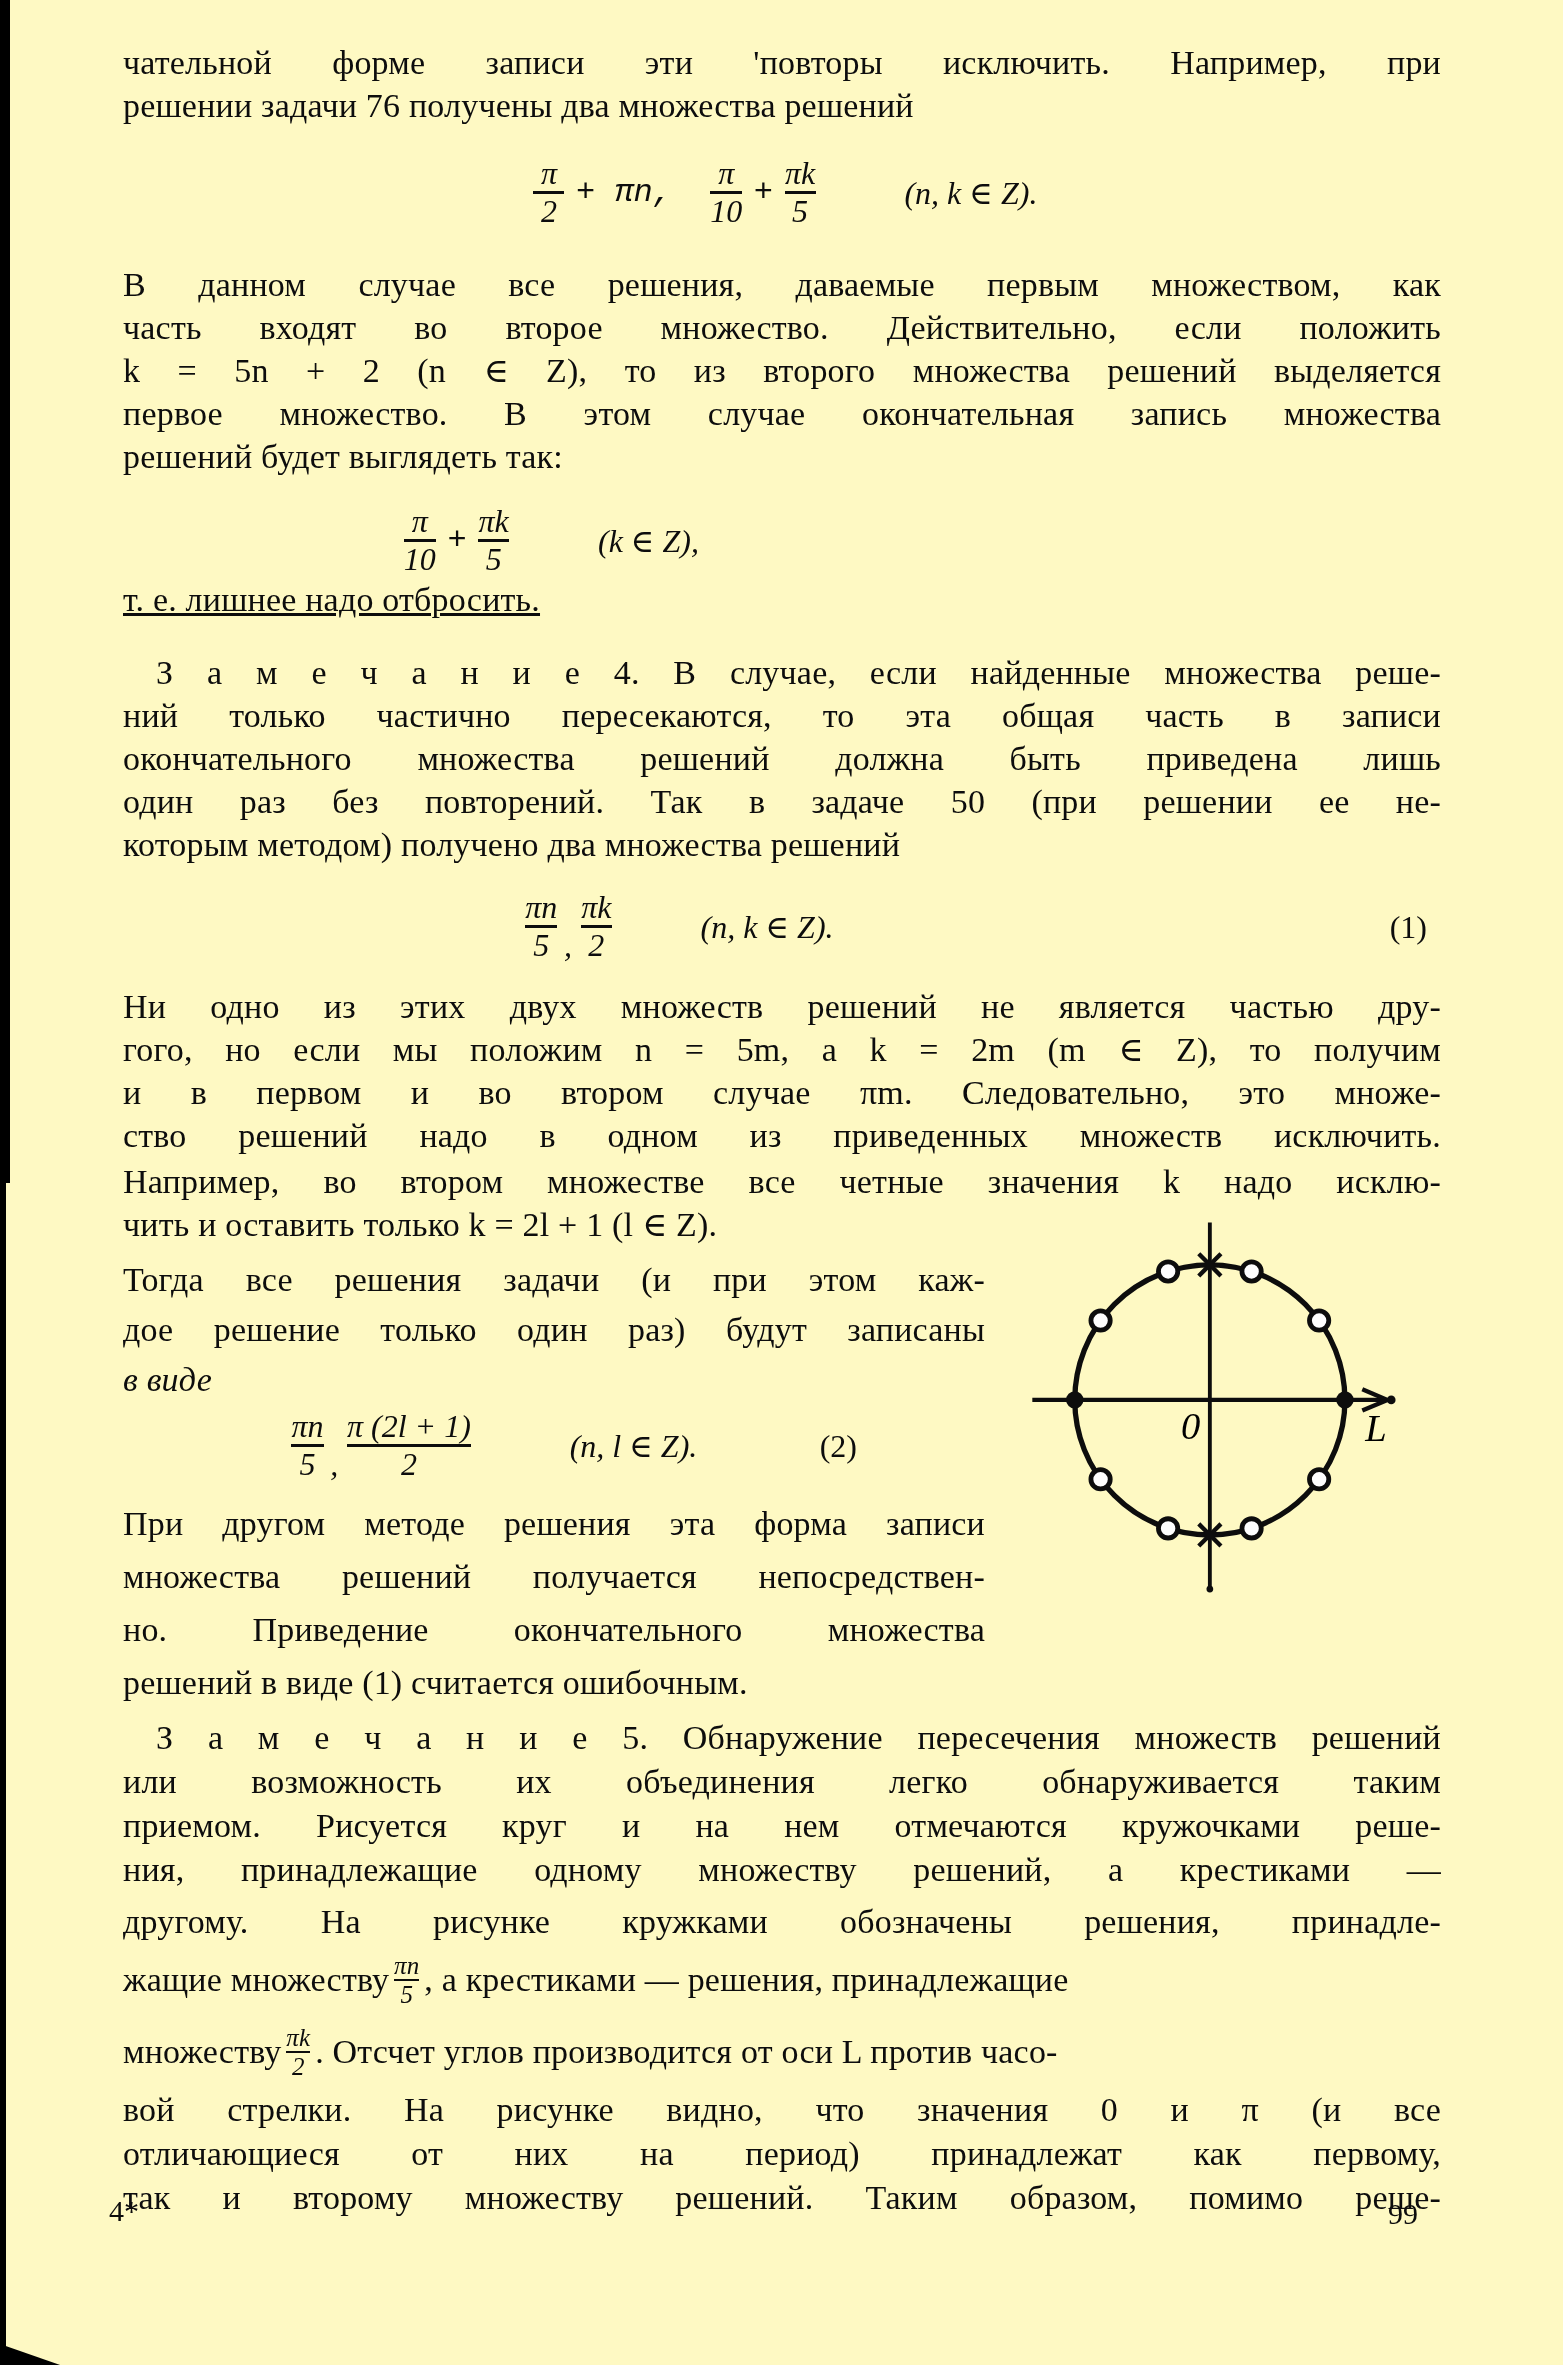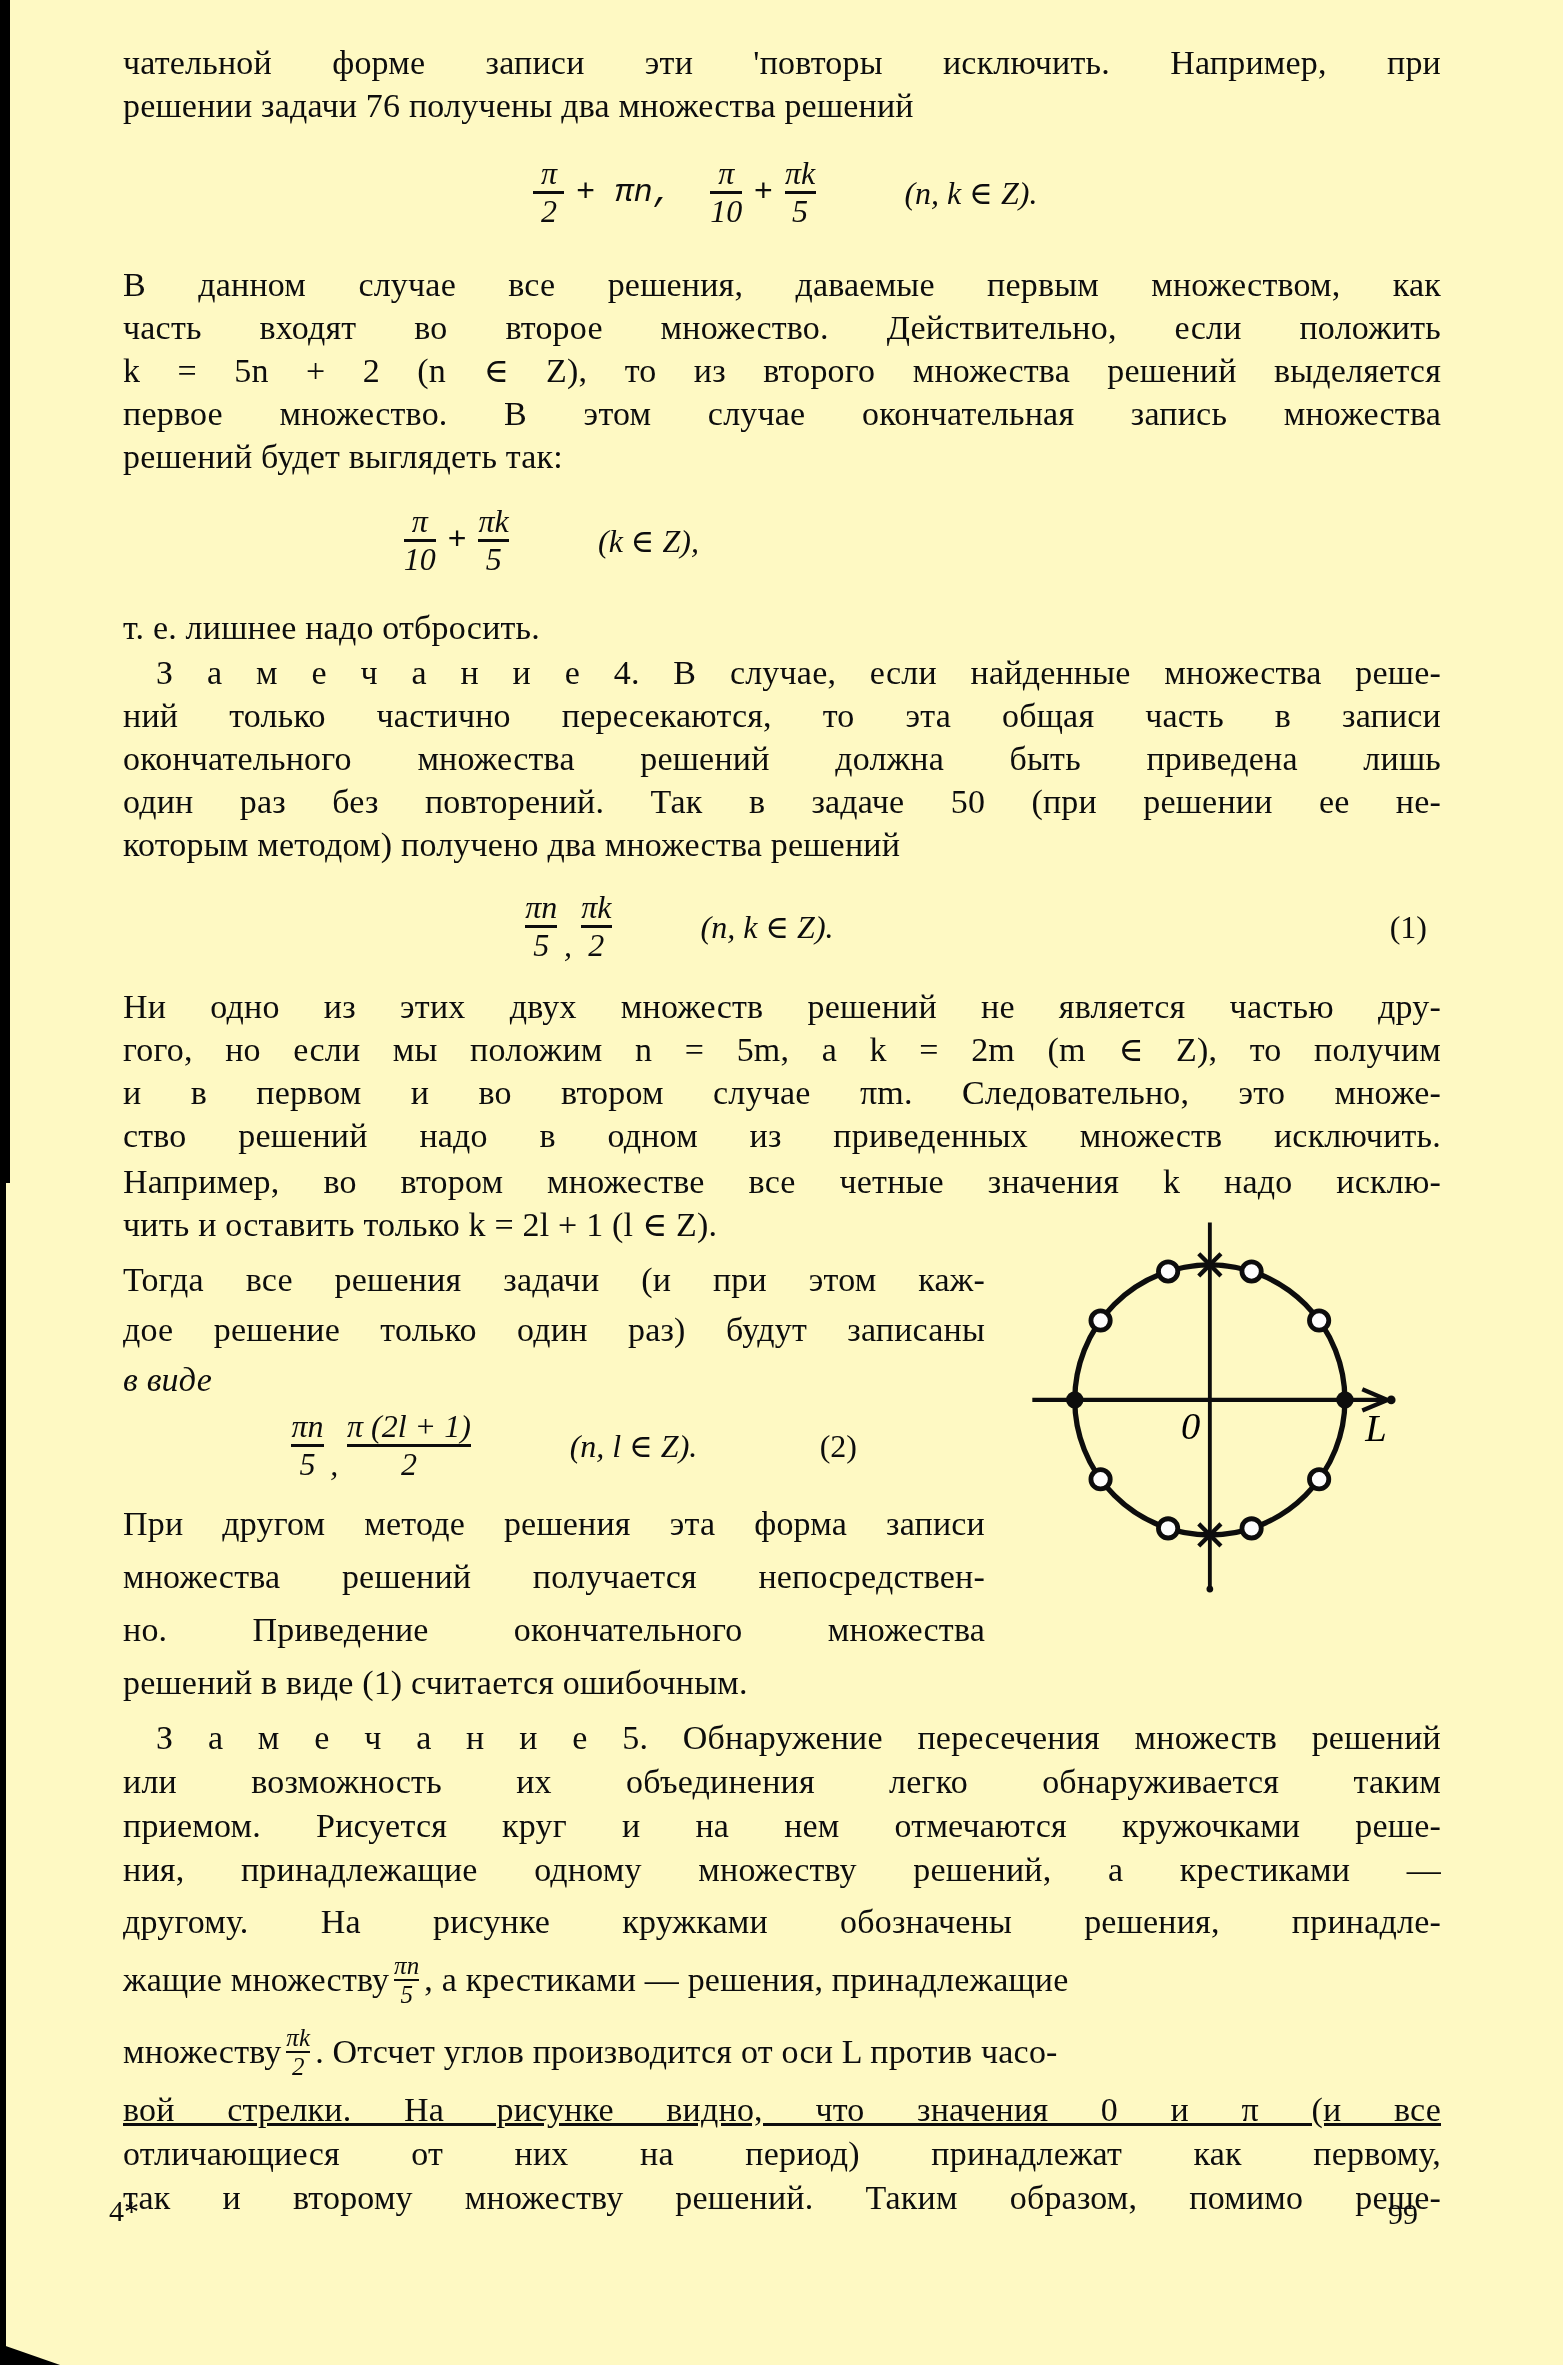--- a/index.html
+++ b/index.html
@@ -88,21 +88,21 @@
       </span>
     <span class="plus">+</span>
     <span class="frac">
         <span>πk</span>
         <span class="bar"></span>
         <span>5</span>
       </span>
     <span class="cond">(k ∈ Z),</span>
   </div>
 
-  <div class="block" style="top:606px;">
+  <div class="block" style="top:578px;text-decoration:underline;">
     <div class="tl ll">т. е. лишнее надо отбросить.</div>
   </div>
 
   <div class="block" style="top:651px;">
     <div class="tl jl indent">З а м е ч а н и е  4.  В случае, если найденные множества реше-</div>
     <div class="tl jl">ний только частично пересекаются, то эта общая часть в записи</div>
     <div class="tl jl">окончательного множества решений должна быть приведена лишь</div>
     <div class="tl jl">один раз без повторений. Так в задаче 50 (при решении ее не-</div>
     <div class="tl ll">которым методом) получено два множества решений</div>
   </div>
@@ -205,21 +205,21 @@
     </div>
     <div class="fline">
       <span>множеству</span>
       <span class="ifrac">
           <span>πk</span>
           <span class="ifb"></span>
           <span>2</span>
         </span>
       <span>. Отсчет углов производится от оси L против часо-</span>
     </div>
-    <div class="tl jl" style="line-height:44px;text-decoration:underline;">вой стрелки. На рисунке видно, что значения 0 и π (и все</div>
+    <div class="tl jl" style="line-height:44px;">вой стрелки. На рисунке видно, что значения 0 и π (и все</div>
     <div class="tl jl" style="line-height:44px;">отличающиеся от них на период) принадлежат как первому,</div>
     <div class="tl jl" style="line-height:44px;">так и второму множеству решений. Таким образом, помимо реше-</div>
   </div>
 
   <div class="footer" style="left:109px;top:2194px;">4*</div>
   <div class="footer" style="right:145px;top:2197px;">99</div>
 
 </div>
 
 

